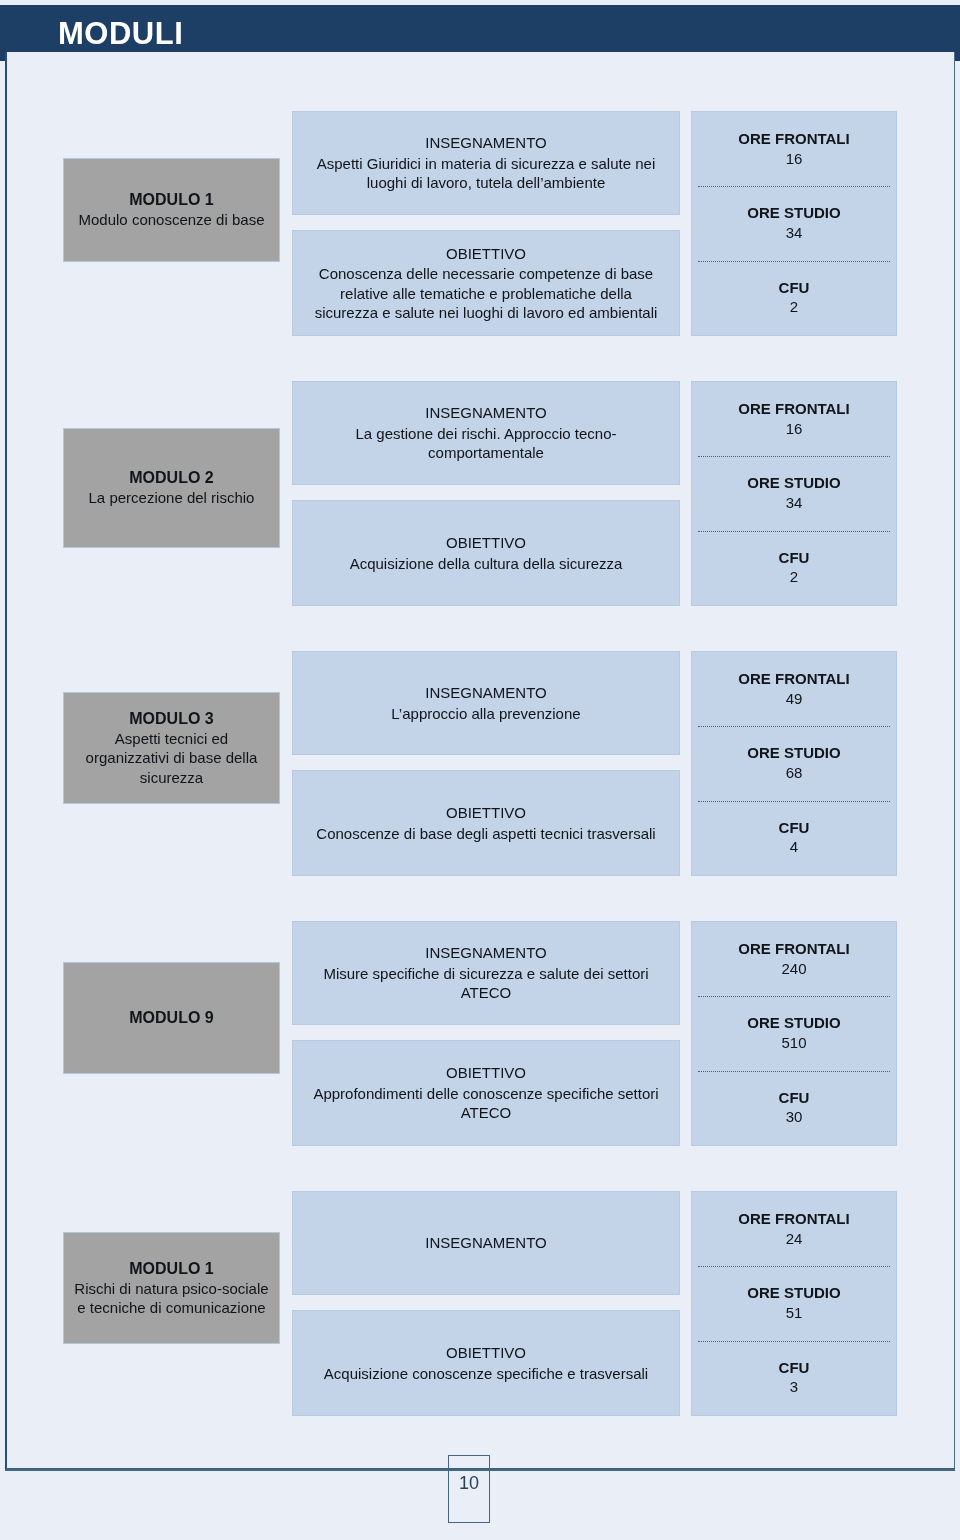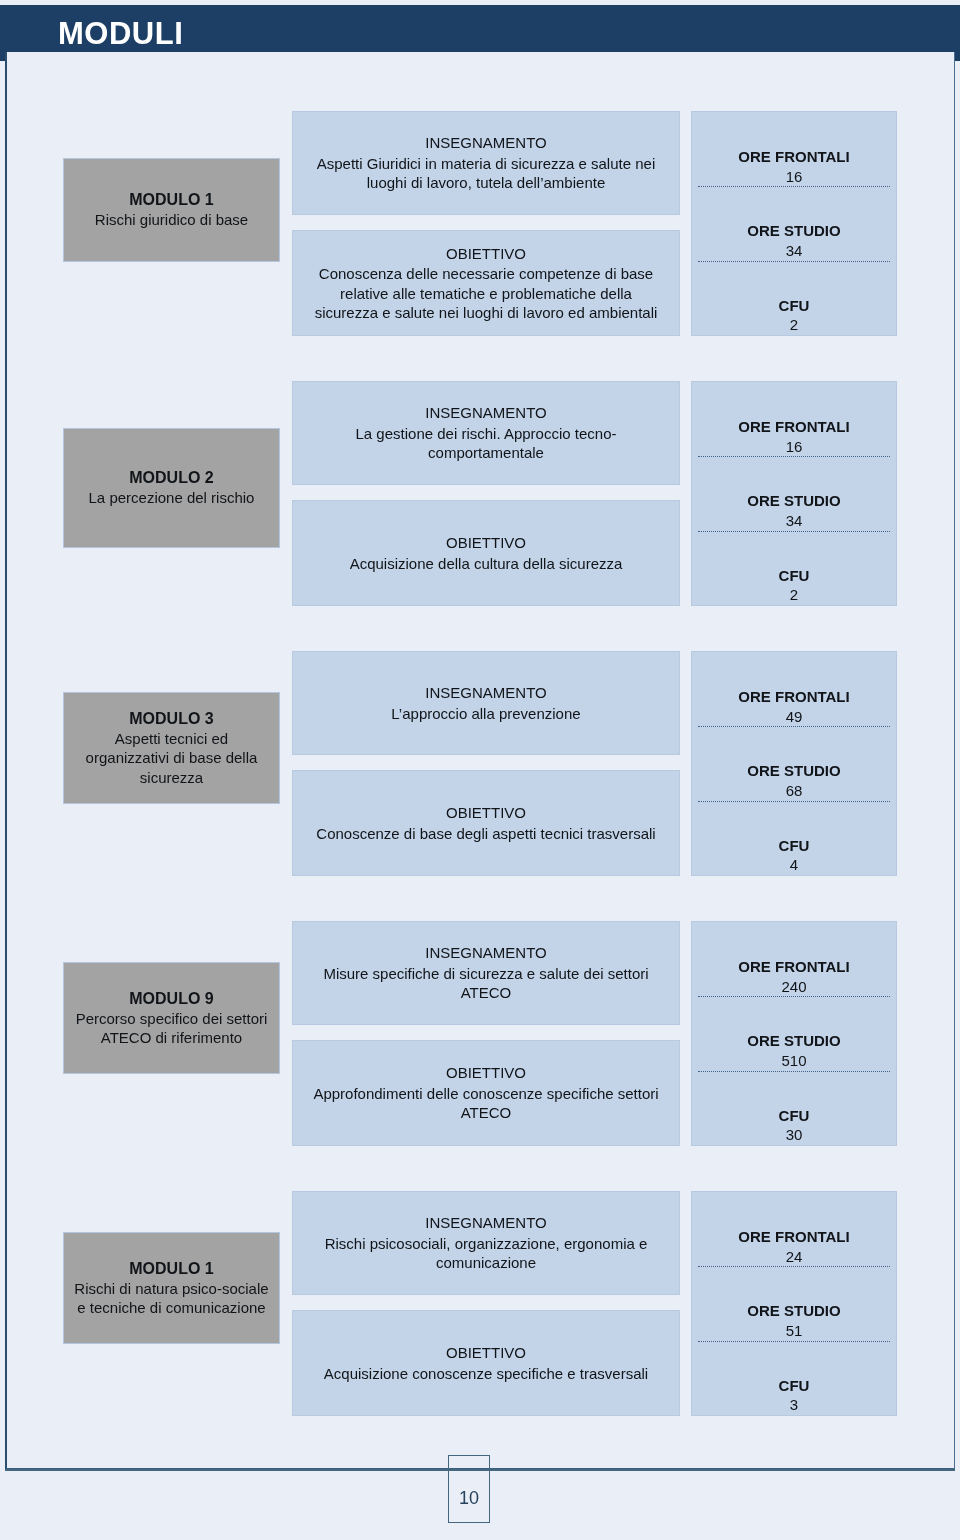--- a/index.html
+++ b/index.html
@@ -120,21 +120,21 @@
     border: 1px solid #b8cadf;
     box-sizing: border-box;
     display: flex;
     flex-direction: column;
   }
   .right-cell {
     flex: 1 1 0;
     display: flex;
     flex-direction: column;
     align-items: center;
-    justify-content: flex-end;
+    justify-content: center;
     text-align: center;
     position: relative;
   }
   .right-cell + .right-cell::before {
     content: "";
     position: absolute;
     left: 6px;
     right: 6px;
     top: 0;
     border-top: 1px dotted #41618a;
@@ -164,41 +164,41 @@
     left: 448px;
     top: 1455px;
     width: 42px;
     height: 68px;
     border: 1px solid #44667f;
     box-sizing: border-box;
     background: transparent;
     display: flex;
     align-items: flex-end;
     justify-content: center;
-    padding-bottom: 15px;
+    padding-bottom: 30px;
   }
   #page-number {
     font-size: 18px;
     color: #27425d;
     line-height: 1;
   }
 </style>
 </head>
 <body>
 
 <div id="header-bar">
   <div id="header-title">MODULI</div>
 </div>
 
 <div id="page-frame"></div>
 
 <div id="modules">
     <div class="module-name-box" style="top: 106px; height: 104px;">
       <div class="module-name-title">MODULO 1</div>
-      <div class="module-name-sub">Rischi giuridico di base</div>
+      <div class="module-name-sub">Modulo conoscenze di base</div>
     </div>
     <div class="mid-box" style="position: absolute; left: 292px; top: 59px; height: 104px;">
       <div class="mid-label">INSEGNAMENTO</div>
       <div class="mid-text">Aspetti Giuridici in materia di sicurezza e salute nei luoghi di lavoro, tutela dell’ambiente</div>
     </div>
     <div class="mid-box" style="position: absolute; left: 292px; top: 178px; height: 106px;">
       <div class="mid-label">OBIETTIVO</div>
       <div class="mid-text">Conoscenza delle necessarie competenze di base relative alle tematiche e problematiche della sicurezza e salute nei luoghi di lavoro ed ambientali</div>
     </div>
     <div class="right-col" style="top: 59px; height: 225px;">
@@ -262,21 +262,20 @@
         <div class="right-label">ORE STUDIO</div>
         <div class="right-value">68</div>
       </div>
       <div class="right-cell">
         <div class="right-label">CFU</div>
         <div class="right-value">4</div>
       </div>
     </div>
     <div class="module-name-box" style="top: 910px; height: 112px;">
       <div class="module-name-title">MODULO 9</div>
-      <div class="module-name-sub">Percorso specifico dei settori ATECO di riferimento</div>
     </div>
     <div class="mid-box" style="position: absolute; left: 292px; top: 869px; height: 104px;">
       <div class="mid-label">INSEGNAMENTO</div>
       <div class="mid-text">Misure specifiche di sicurezza e salute dei settori ATECO</div>
     </div>
     <div class="mid-box" style="position: absolute; left: 292px; top: 988px; height: 106px;">
       <div class="mid-label">OBIETTIVO</div>
       <div class="mid-text">Approfondimenti delle conoscenze specifiche settori ATECO</div>
     </div>
     <div class="right-col" style="top: 869px; height: 225px;">
@@ -292,21 +291,20 @@
         <div class="right-label">CFU</div>
         <div class="right-value">30</div>
       </div>
     </div>
     <div class="module-name-box" style="top: 1180px; height: 112px;">
       <div class="module-name-title">MODULO 1</div>
       <div class="module-name-sub">Rischi di natura psico-sociale e tecniche di comunicazione</div>
     </div>
     <div class="mid-box" style="position: absolute; left: 292px; top: 1139px; height: 104px;">
       <div class="mid-label">INSEGNAMENTO</div>
-      <div class="mid-text">Rischi psicosociali, organizzazione, ergonomia e comunicazione</div>
     </div>
     <div class="mid-box" style="position: absolute; left: 292px; top: 1258px; height: 106px;">
       <div class="mid-label">OBIETTIVO</div>
       <div class="mid-text">Acquisizione conoscenze specifiche e trasversali</div>
     </div>
     <div class="right-col" style="top: 1139px; height: 225px;">
       <div class="right-cell">
         <div class="right-label">ORE FRONTALI</div>
         <div class="right-value">24</div>
       </div>

